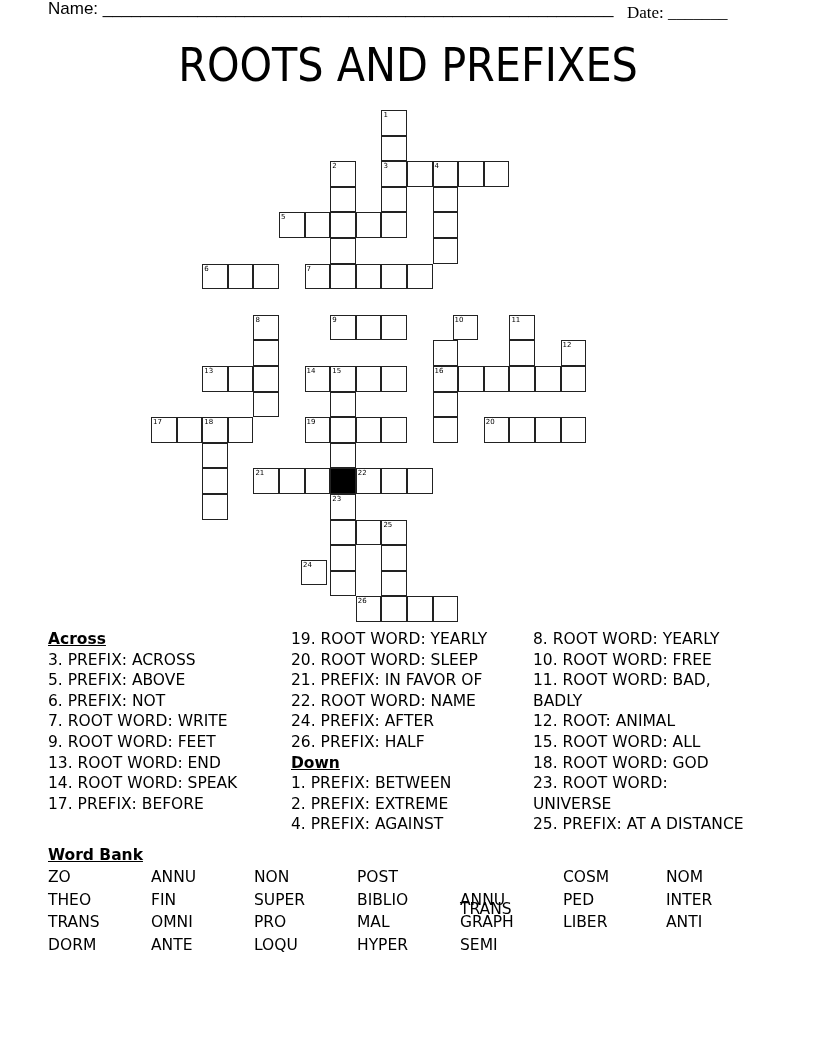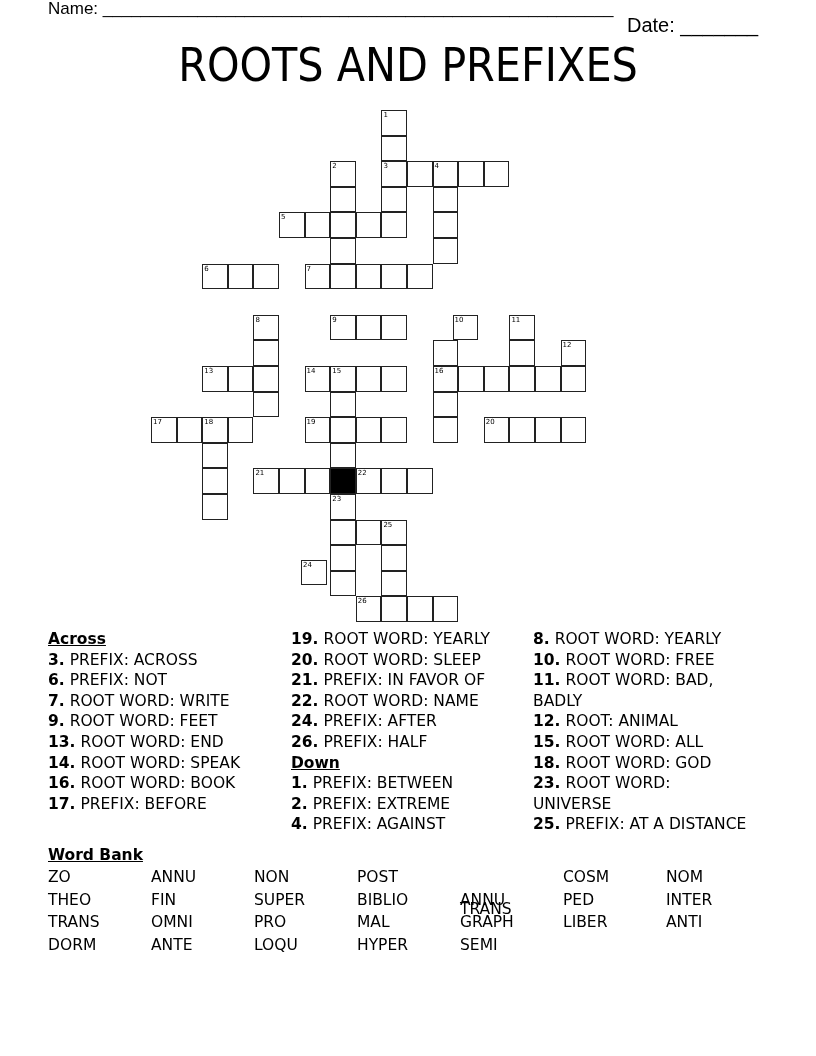--- a/index.html
+++ b/index.html
@@ -1,26 +1,26 @@
 <!DOCTYPE html>
 <html><head>
 <meta charset="utf-8">
 <style>
   html, body { margin: 0; padding: 0; background: #ffffff; }
   body { width: 816px; height: 1056px; position: relative; overflow: hidden; color: #000; font-family: "DejaVu Sans", sans-serif; }
   .header-line { position: absolute; top: 0; left: 48px; font-family: "Liberation Sans", sans-serif; font-size: 17px; line-height: 18px; }
-  .date-line { position: absolute; top: 16px; left: 627px; font-family: Liberation Sans, sans-serif; font-size: 20px; line-height: 18px; }
+  .date-line { position: absolute; top: 4px; left: 627px; font-family: Liberation Serif, serif; font-size: 17px; line-height: 18px; }
   .title { position: absolute; top: 36px; left: 0; width: 816px; text-align: center; font-family: "DejaVu Sans", sans-serif; font-size: 46px; line-height: 58px; letter-spacing: 0px; transform: scaleX(0.9); transform-origin: center; }
   #grid { position: absolute; left: 0; top: 0; width: 816px; height: 640px; }
   .cell { position: absolute; width: 25.6px; height: 25.6px; box-sizing: border-box; border: 1.5px solid #222; background: #fff; }
   .cell.black { background: #000; }
   .cell .num { position: absolute; left: 1px; top: 0px; font-family: "DejaVu Sans", sans-serif; font-size: 7px; line-height: 8px; color: #000; }
   .clues-col { position: absolute; top: 629px; font-size: 15.5px; line-height: 20.6px; }
   .clue { white-space: normal; }
-  .clue b { font-weight: bold; }
+  .clue b { font-weight: normal; }
   .section-head { font-weight: bold; text-decoration: underline; }
   .wb-head { position: absolute; top: 845px; left: 48px; font-size: 15.5px; font-weight: bold; text-decoration: underline; line-height: 20px; }
   .wb-item { position: absolute; font-size: 15.5px; line-height: 20px; }
 </style>
 </head>
 <body>
 
 <div class="header-line">Name: ______________________________________________________</div>
 <div class="date-line">Date: _______</div>
 
@@ -167,26 +167,26 @@
       <span class="num">26</span>
     </div>
     <div class="cell" style="left: 407px; top: 596.4px;"></div>
     <div class="cell" style="left: 432.6px; top: 596.4px;"></div>
     <div class="cell black" style="left: 330.2px; top: 468.4px;"></div>
   </div>
 
 <div class="clues-col" style="left:48px; width:240px;">
   <div class="section-head">Across</div>
   <div class="clue"><b>3.</b> <span>PREFIX: ACROSS</span></div>
+  <div class="clue"><b>5.</b> <span>PREFIX: ABOVE</span></div>
   <div class="clue"><b>6.</b> <span>PREFIX: NOT</span></div>
   <div class="clue"><b>7.</b> <span>ROOT WORD: WRITE</span></div>
   <div class="clue"><b>9.</b> <span>ROOT WORD: FEET</span></div>
   <div class="clue"><b>13.</b> <span>ROOT WORD: END</span></div>
   <div class="clue"><b>14.</b> <span>ROOT WORD: SPEAK</span></div>
-  <div class="clue"><b>16.</b> <span>ROOT WORD: BOOK</span></div>
   <div class="clue"><b>17.</b> <span>PREFIX: BEFORE</span></div>
 </div>
 
 <div class="clues-col" style="left:291px; width:240px;">
   <div class="clue"><b>19.</b> <span>ROOT WORD: YEARLY</span></div>
   <div class="clue"><b>20.</b> <span>ROOT WORD: SLEEP</span></div>
   <div class="clue"><b>21.</b> <span>PREFIX: IN FAVOR OF</span></div>
   <div class="clue"><b>22.</b> <span>ROOT WORD: NAME</span></div>
   <div class="clue"><b>24.</b> <span>PREFIX: AFTER</span></div>
   <div class="clue"><b>26.</b> <span>PREFIX: HALF</span></div>

